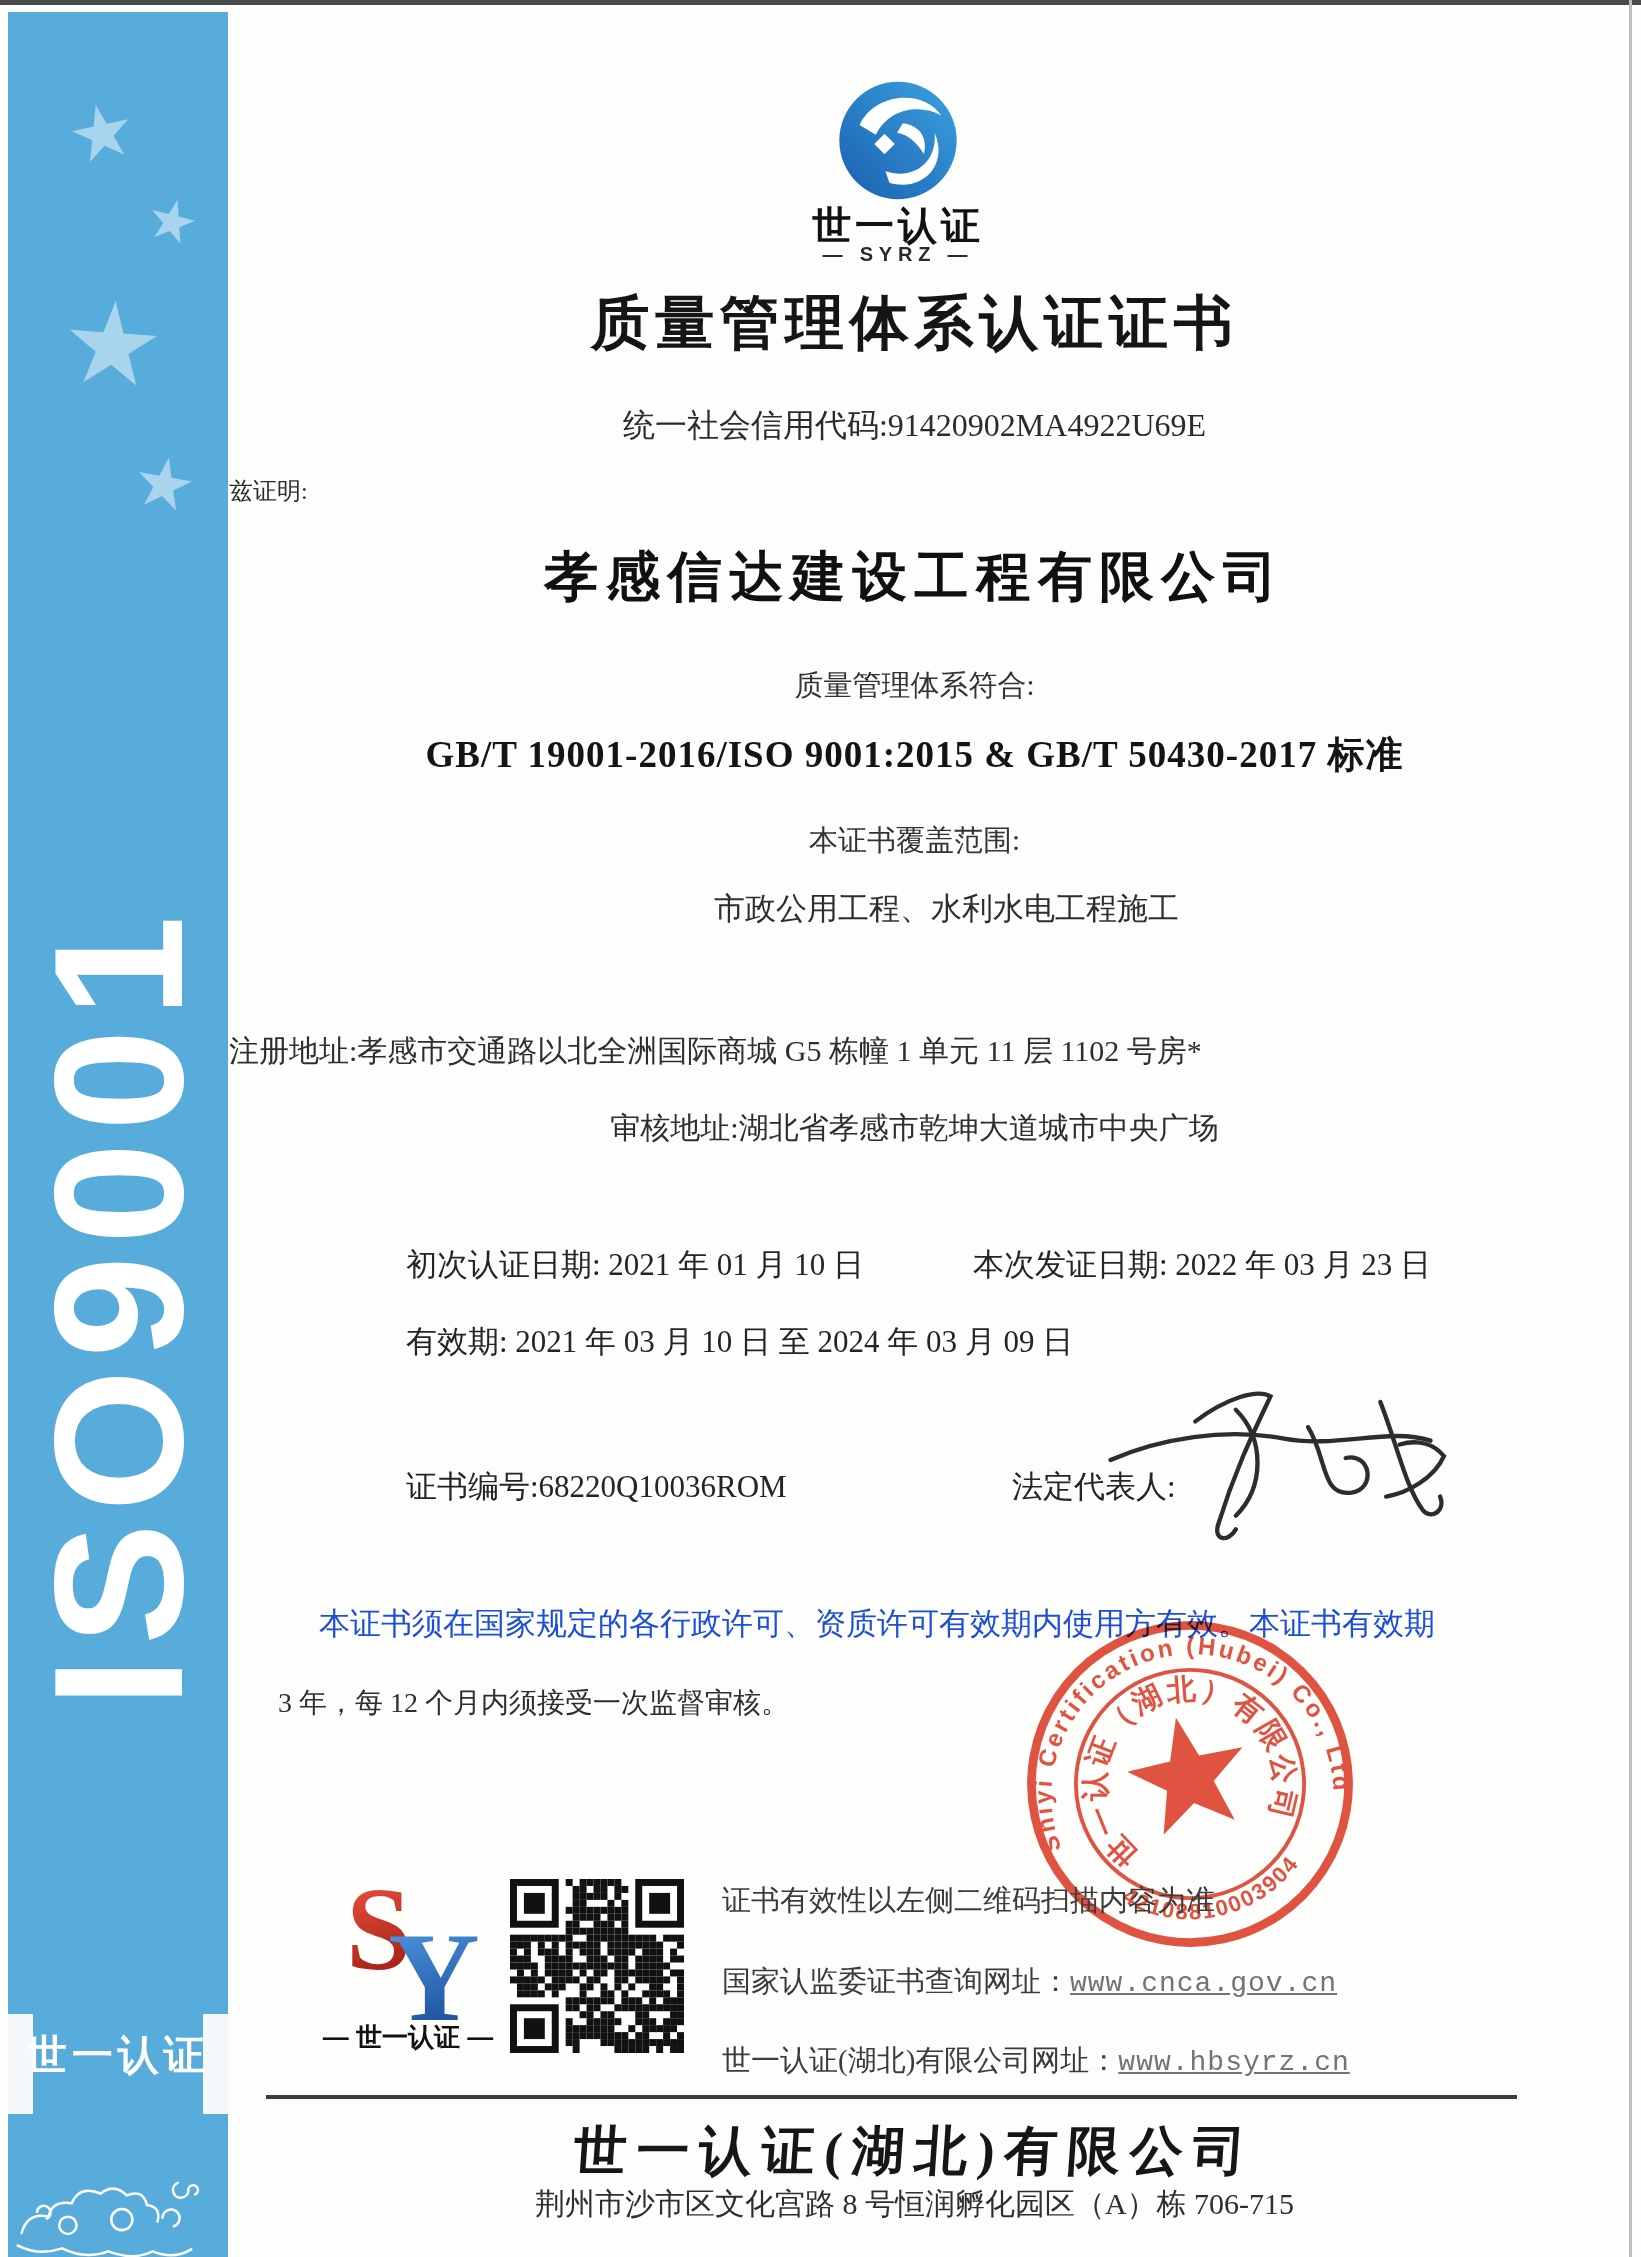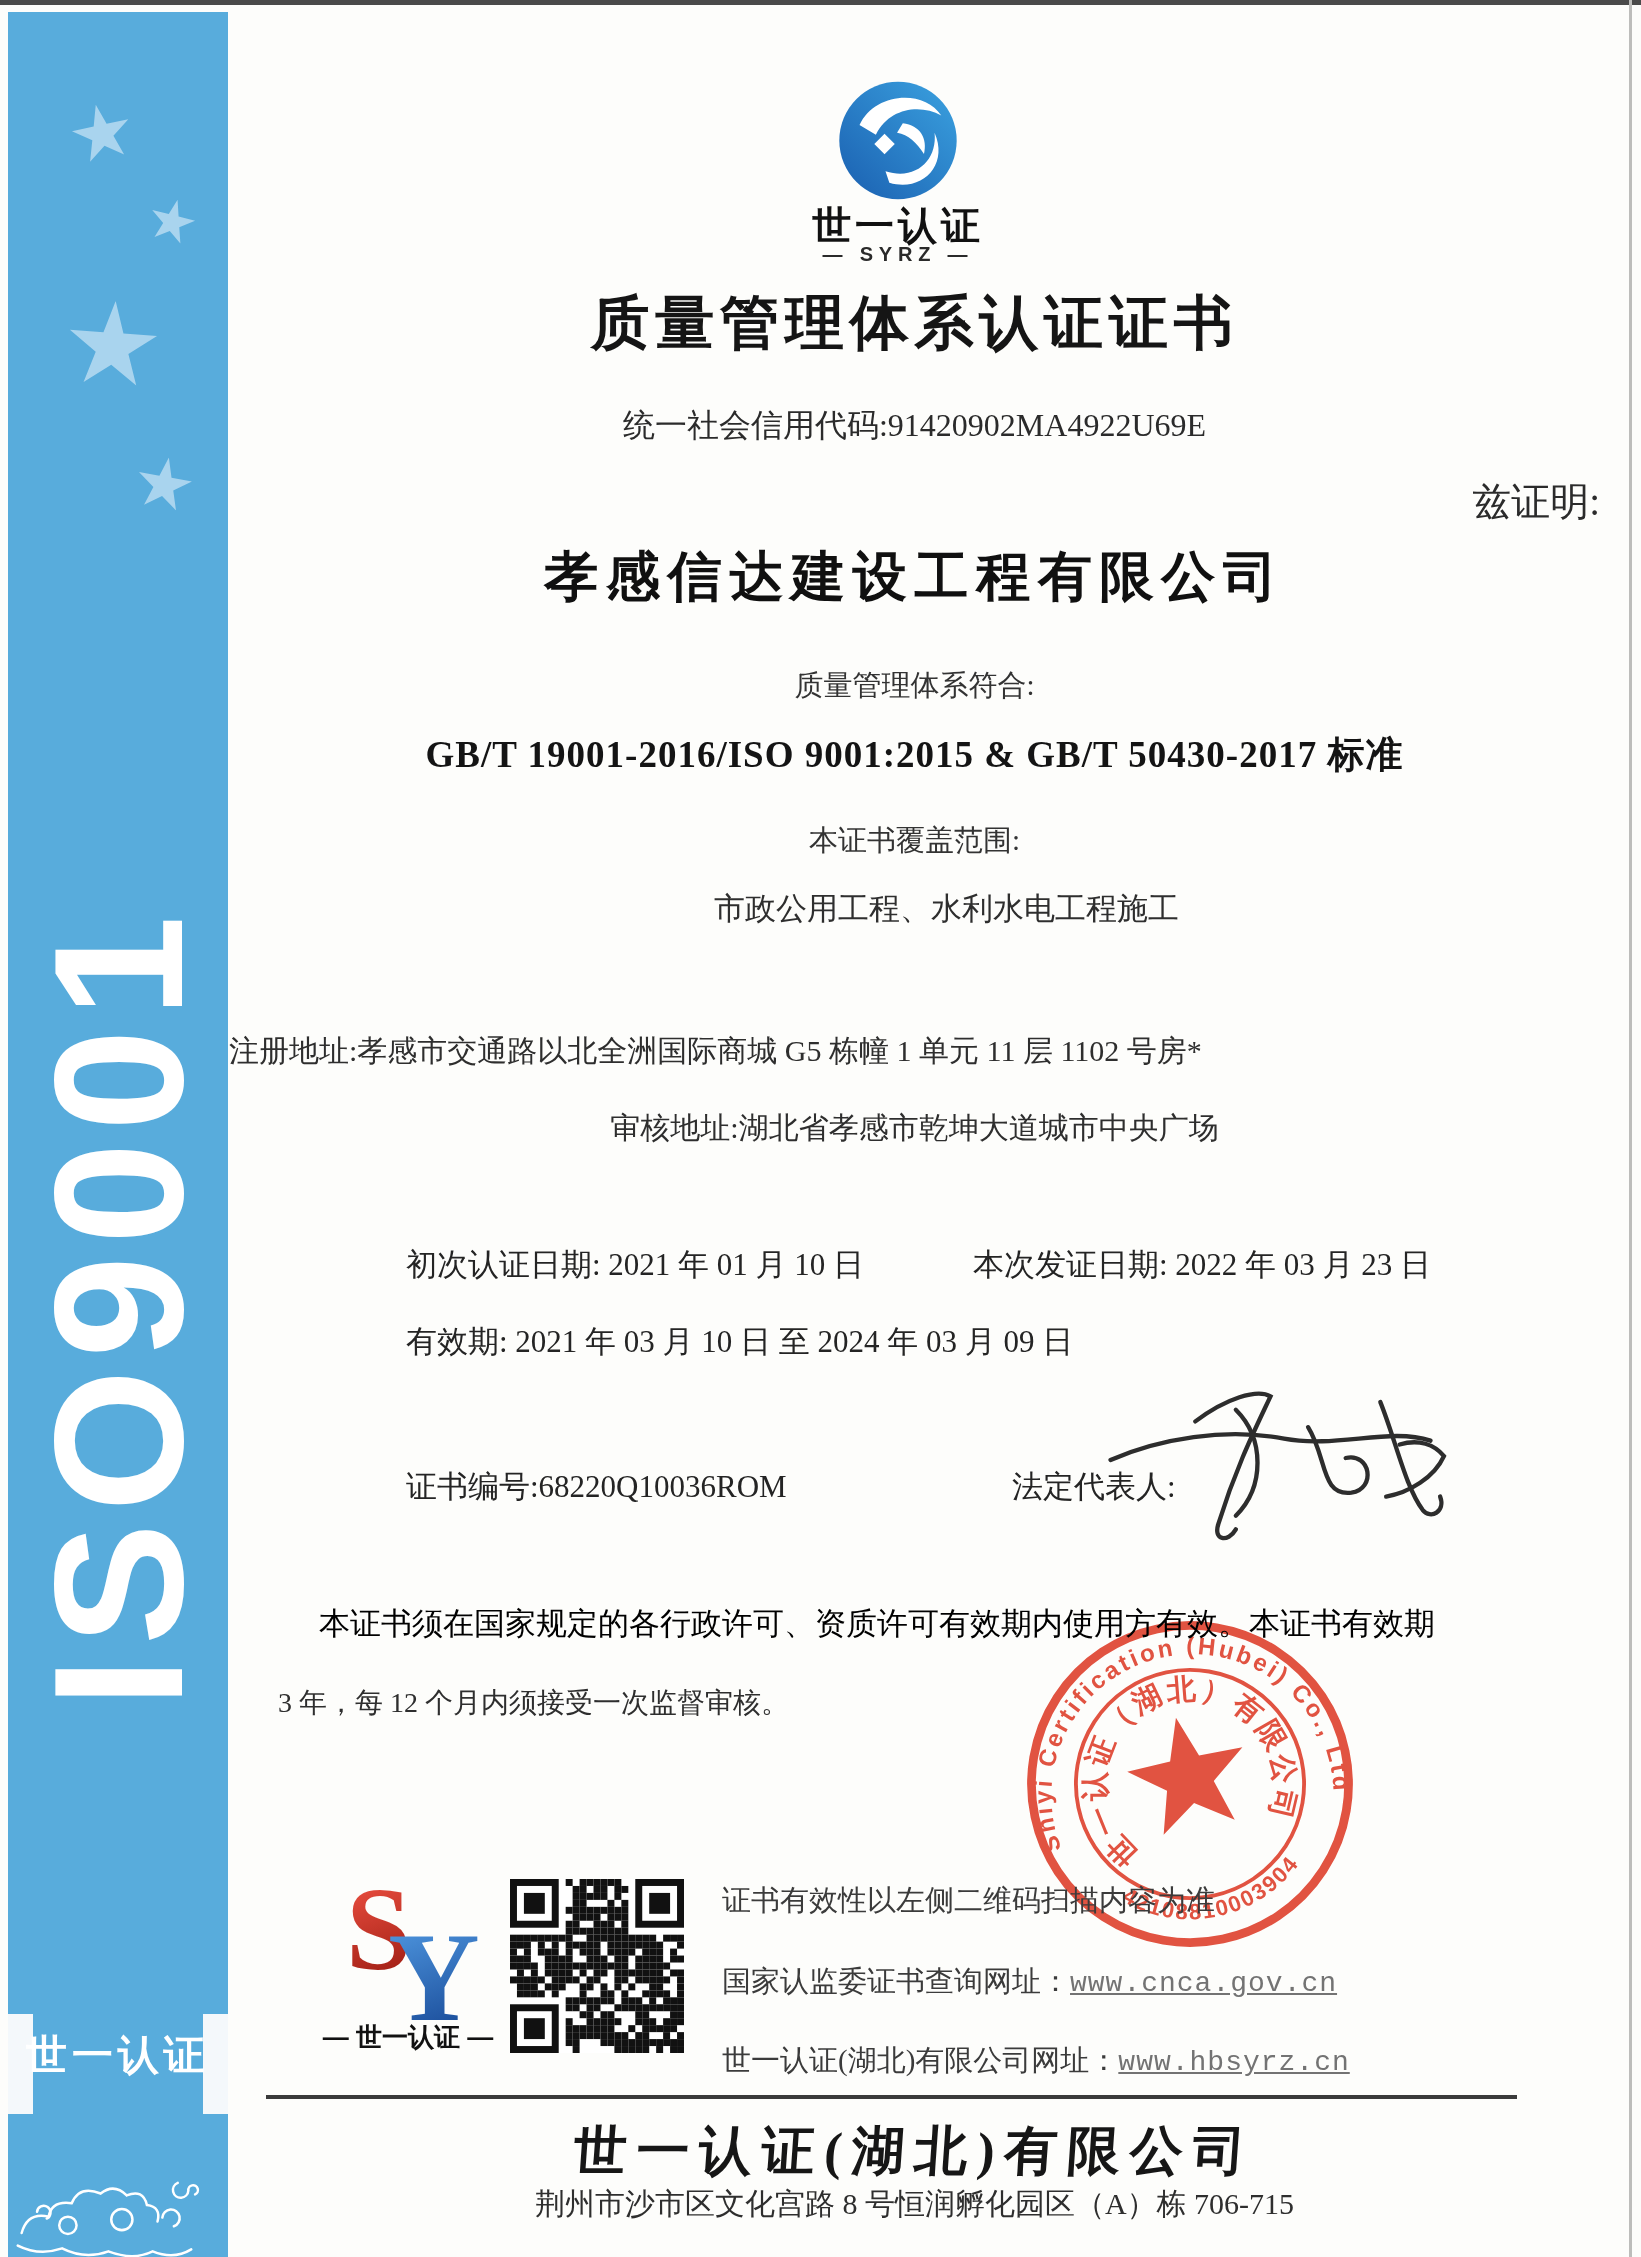--- a/index.html
+++ b/index.html
@@ -25,39 +25,39 @@
 
   
   .logo-svg{left:835px;top:77px;}
   .logo-title{left:734px;top:199px;width:328px;text-align:center;font-size:39px;font-weight:bold;
         color:#111;font-family:"Liberation Sans","DejaVu Sans",sans-serif;letter-spacing:3.9px;}
   .logo-sub{left:734px;top:243px;width:328px;text-align:center;font-size:20px;font-weight:bold;
         color:#2a2a2a;font-family:"Liberation Sans","DejaVu Sans",sans-serif;letter-spacing:5.8px;}
   .doc-title{left:229px;top:284px;width:1371px;text-align:center;font-size:59px;font-weight:bold;
         color:#151515;letter-spacing:5.8px;}
   .credit{left:229px;top:404px;width:1371px;text-align:center;font-size:32px;color:#2b2b2b;}
-  .certify{left:229px;top:475px;width:1371px;text-align:right;font-size:39px;color:#2b2b2b;}
+  .certify{left:229px;top:475px;width:1371px;text-align:left;font-size:24px;color:#2b2b2b;}
 
   
   .company{left:229px;top:541px;width:1371px;text-align:center;font-size:54px;font-weight:bold;
         color:#101010;letter-spacing:7.7px;font-family:"Liberation Sans","DejaVu Sans",sans-serif;}
   .conform{left:229px;top:666px;width:1371px;text-align:center;font-size:29px;color:#333;}
   .standard{left:229px;top:730px;width:1371px;text-align:center;font-size:37px;font-weight:bold;
         color:#141414;letter-spacing:1px;}
   .scope-label{left:229px;top:821px;width:1371px;text-align:center;font-size:29px;color:#333;}
   .scope-text{left:229px;top:888px;width:1371px;text-align:center;font-size:31px;color:#2e2e2e;padding-left:32px;}
   .addr1{left:229px;top:1031px;width:1371px;text-align:left;font-size:30px;color:#2e2e2e;}
   .addr2{left:229px;top:1108px;width:1371px;text-align:center;font-size:30px;color:#2e2e2e;}
   .date-a{left:406px;top:1244px;font-size:31px;color:#242424;}
   .date-b{left:973px;top:1244px;font-size:31px;color:#242424;}
   .validity{left:406px;top:1321px;font-size:31px;color:#242424;}
   .certno{left:406px;top:1466px;font-size:31px;color:#242424;}
   .legal{left:1012px;top:1466px;font-size:31px;color:#242424;}
   .sig{left:1091px;top:1352px;}
-  .note1{left:319px;top:1603px;width:1274px;font-size:31px;color:#000000;}
+  .note1{left:319px;top:1603px;width:1274px;font-size:31px;color:#1d4ed8;}
   .note2{left:278px;top:1684px;width:1062px;font-size:28px;color:#2e2e2e;}
 
   
   .seal{left:1016px;top:1610px;transform:rotate(-12deg);opacity:.88;mix-blend-mode:multiply;}
 
   
   .sy-s{left:346px;top:1871px;font-size:118px;font-weight:bold;line-height:1;
         background:linear-gradient(160deg,#e0483a 20%,#a32015 85%);
         -webkit-background-clip:text;background-clip:text;color:transparent;}
   .sy-y{left:388px;top:1914px;font-size:127px;font-weight:bold;line-height:1;

